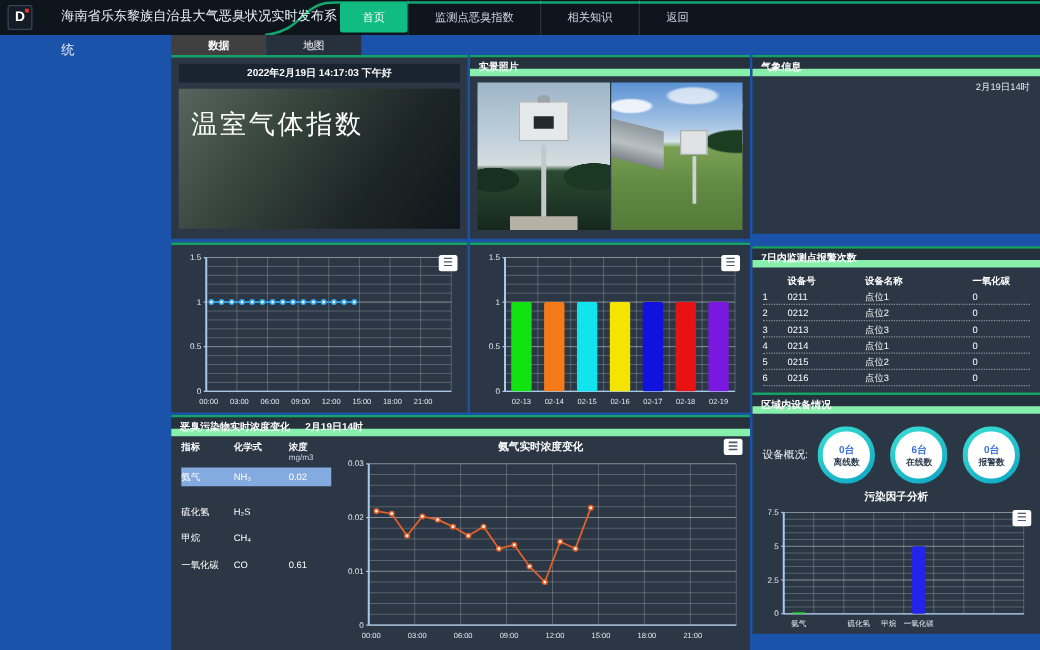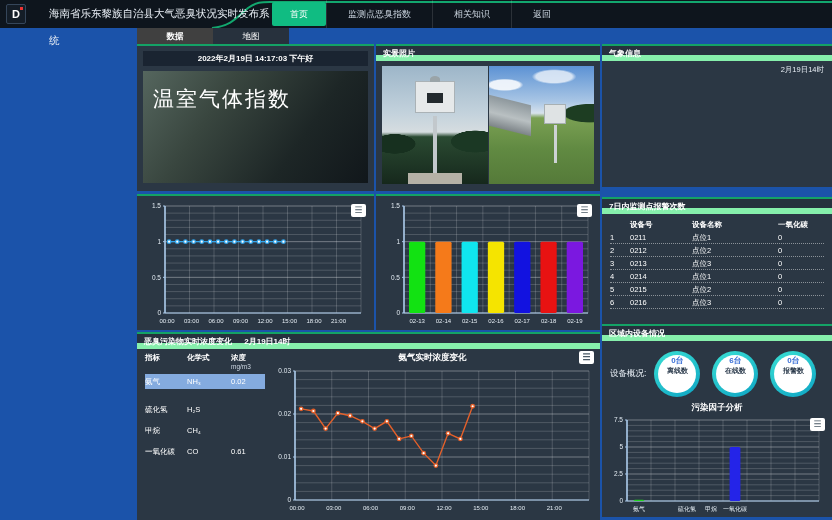--- a/index.html
+++ b/index.html
@@ -65,27 +65,27 @@
   .weather-time { padding:4px 8px; font-size:7.5px; color:#e8eef5; text-align:right; }
 
   
   #p-alarm { left:602px; top:197px; width:230px; height:134px; }
   .atable { margin:4px 8px; font-size:7.5px; }
   .ahead, .arow { display:grid; grid-template-columns:20px 62px 86px 1fr; height:13px; line-height:13px; }
   .ahead { font-weight:bold; }
   .arow { border-bottom:1px dotted rgba(255,255,255,0.45); }
 
   
-  #p-devices { left:602px; top:324px; width:230px; height:193px; }
+  #p-devices { left:602px; top:314px; width:230px; height:193px; }
   .overview { display:flex; align-items:center; margin:8px 6px 2px 8px; height:50px; }
   .ov-label { font-size:8.5px; color:#e8eef5; margin-right:8px; white-space:nowrap; }
   .stats { display:flex; gap:12px; }
   .stat-circle { width:46px; height:46px; border-radius:50%; border:4px solid transparent;
     background:linear-gradient(#fff,#fff) padding-box, linear-gradient(150deg,#3be0d4,#0da4c4) border-box;
-    display:flex; flex-direction:column; align-items:center; justify-content:flex-start; }
+    display:flex; flex-direction:column; align-items:center; justify-content:center; }
   .stat-value { color:#3a6fd6; font-size:8px; font-weight:bold; }
   .stat-label { color:#2e3d4e; font-size:7px; font-weight:bold; }
   .analysis-title { text-align:center; font-size:8.5px; font-weight:bold; color:#fff; height:13px; line-height:13px; }
   #p-devices svg { margin:0 3px; display:block; }
 
   
   #p-odor { left:137px; top:332px; width:463px; height:188px; }
   #p-odor .panel-h span + span { margin-left:10px; }
   .odor-body { display:flex; }
   .otable { width:128px; padding:4px 0 0 8px; font-size:7.5px; }

